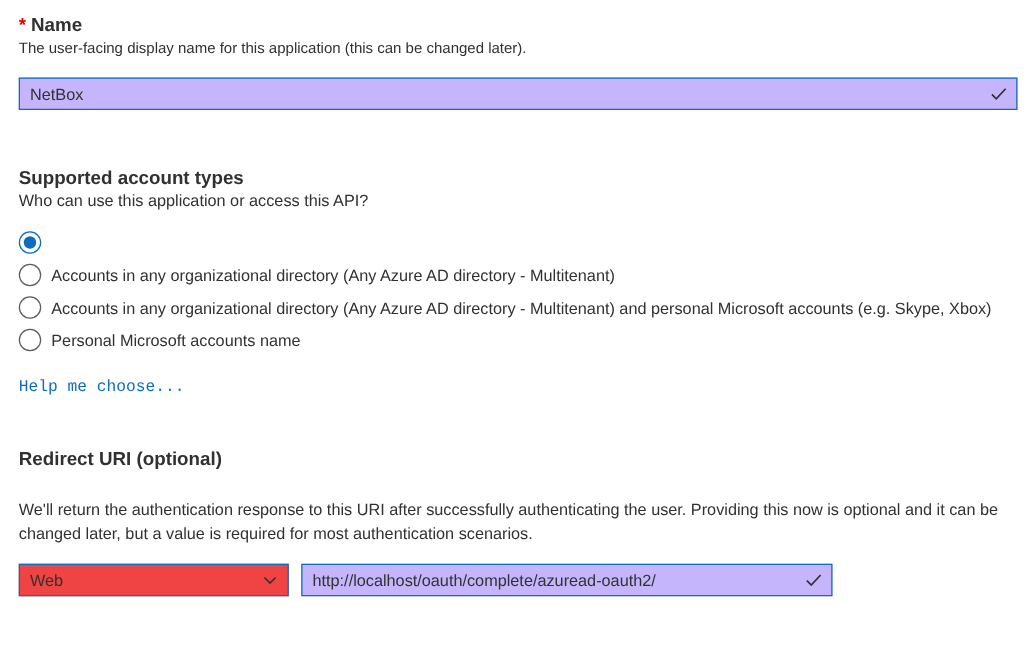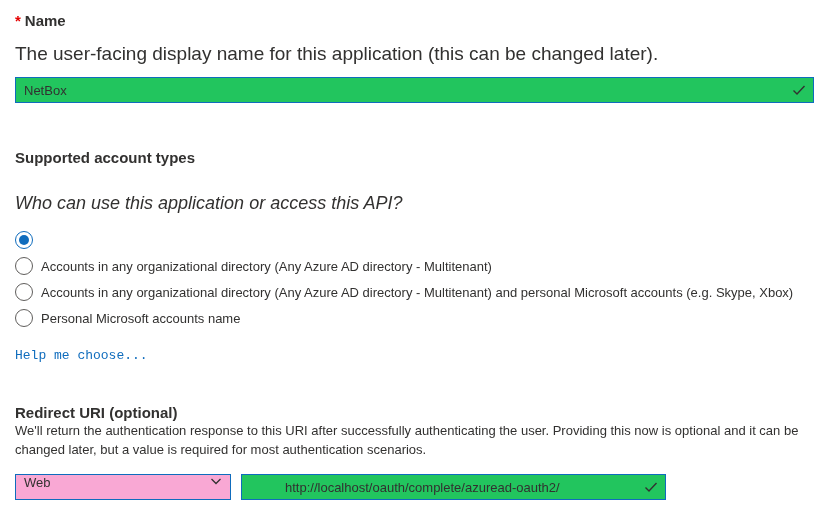--- a/index.html
+++ b/index.html
@@ -12,34 +12,33 @@
   .page { padding: 12px 15px 0 15px; }
 
   .section-heading {
     font-size: 15px;
     font-weight: 600;
     color: #323130;
   }
   .required-marker { color: #e50000; margin-right: 4px; font-weight: 600; }
 
   .field-desc {
-    font-size: 19px;
-    color: #323130;
-    margin-top: 15px;
+    font-size: 12px;
+    color: #323130;
     line-height: 19px;
   }
 
   .text-input-wrap {
     margin-top: 14px;
     position: relative;
     border: 1px solid #0f6cbd;
     height: 26px;
     display: flex;
     align-items: center;
-    background: #22c55e;
+    background: #c4b5fd;
   }
   .text-input-wrap input {
     flex: 1;
     border: none;
     outline: none;
     font-family: "Liberation Sans", "DejaVu Sans", sans-serif;
     font-size: 13px;
     color: #323130;
     padding: 0 26px 0 8px;
     height: 100%;
@@ -49,23 +48,22 @@
     position: absolute;
     right: 7px;
     top: 50%;
     transform: translateY(-50%);
     width: 14px; height: 14px;
     display: flex; align-items: center; justify-content: center;
   }
 
   .account-section { margin-top: 46px; }
   .question {
-    font-size: 18px;
-    margin-top: 27px;
-    font-style: italic;
+    font-size: 13px;
+    margin-top: 2px;
   }
 
   .radio-group { margin-top: 13px; }
   .radio-row {
     display: flex;
     align-items: center;
     height: 26px;
     cursor: pointer;
   }
   .radio {
@@ -94,52 +92,51 @@
     font-size: 13px;
     color: #0f6cbd;
     text-decoration: none;
     cursor: pointer;
     font-family: Liberation Mono, monospace;
   }
 
   .redirect-section { margin-top: 41px; }
   .redirect-desc {
     font-size: 13px;
-    margin-top: 0;
+    margin-top: 22px;
     line-height: 19px;
     max-width: 800px;
   }
 
   .uri-row {
     display: flex;
     margin-top: 15px;
     gap: 10px;
     align-items: center;
   }
   .dropdown {
     width: 216px;
     height: 26px;
     border: 1px solid #0f6cbd;
     display: flex;
-    align-items: flex-start;
+    align-items: center;
     justify-content: space-between;
     padding: 0 8px;
     font-size: 13px;
     color: #323130;
     cursor: pointer;
-    background: #f9a8d4;
+    background: #ef4444;
   }
   .chevron-icon {
     width: 12px; height: 12px;
     display: flex; align-items: center; justify-content: center;
   }
   .uri-input-wrap {
     width: 425px;
     margin-top: 0;
-    padding-left: 35px;
   }
 </style>
 </head>
 <body>
 
 <div class="page">
 
   <div class="section-heading">
     <span class="required-marker">*</span><span>Name</span>
   </div>

